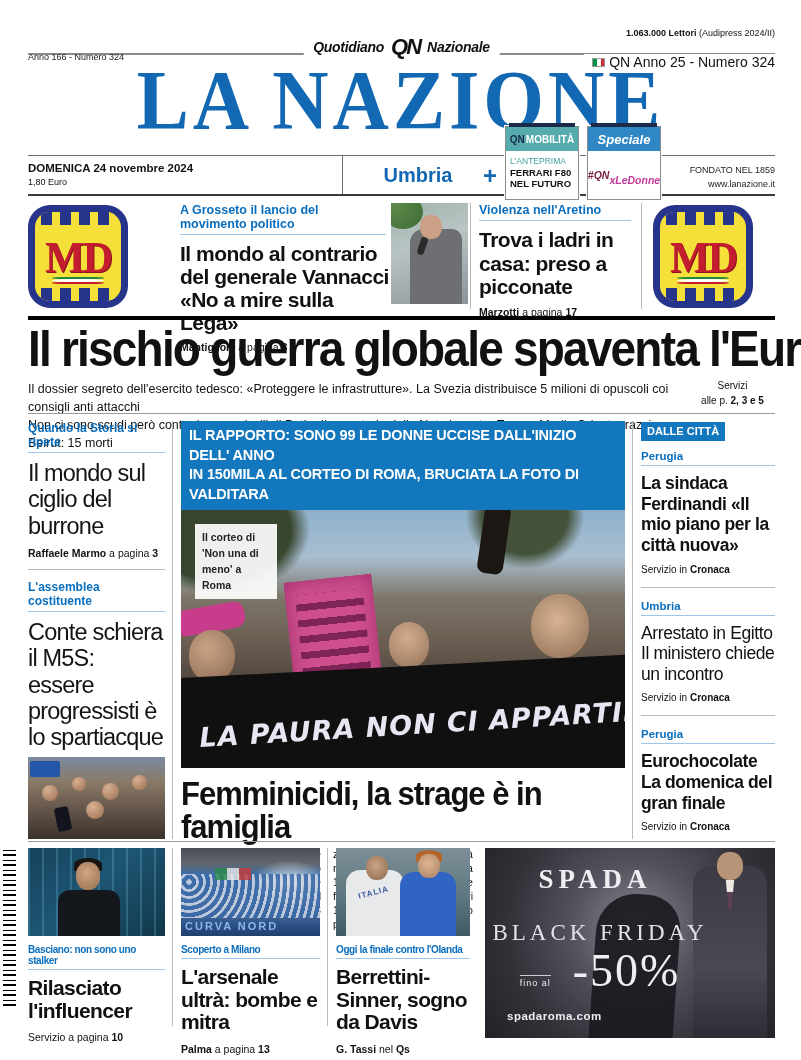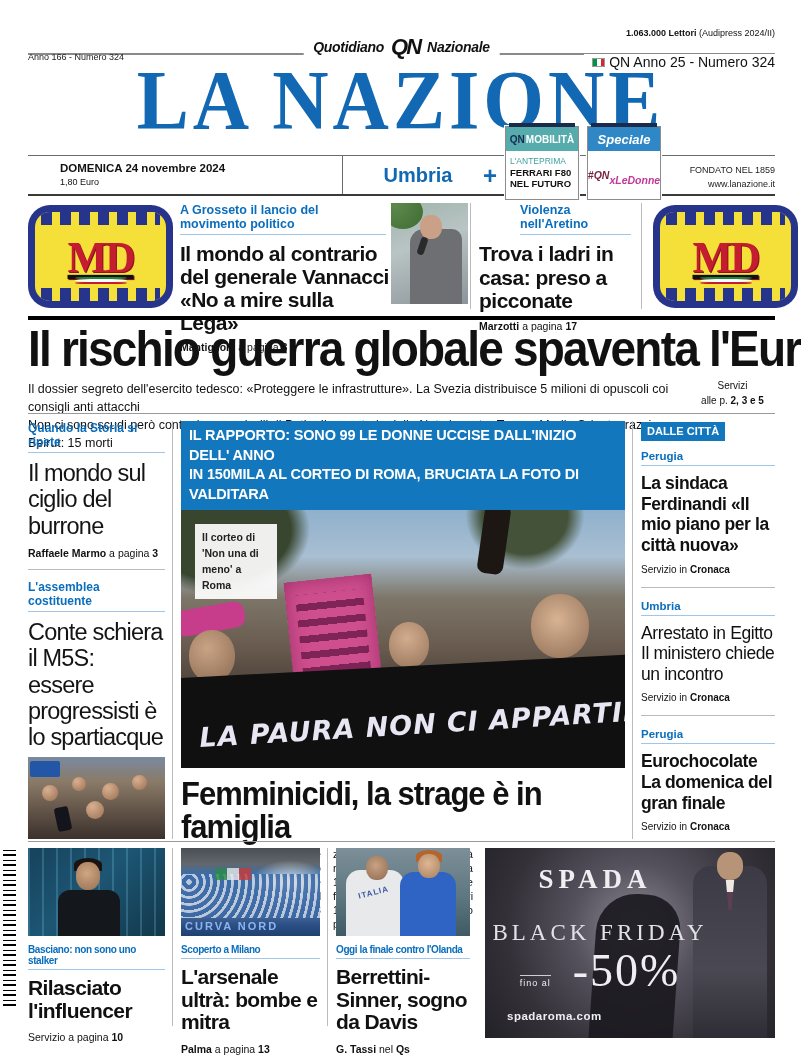--- a/index.html
+++ b/index.html
@@ -31,30 +31,30 @@
   .promo1 .promo-head .qn { color:#17294e; margin-right:1px; }
   .promo2 .promo-head { background:#2f87c6; color:#fff; font-style:italic; font-size:13px; }
   .promo1 .promo-body { padding:5px 4px; }
   .p-line1 { color:#3f9fa0; font-weight:400; font-size:8.5px; margin-bottom:2px; }
   .p-line2, .p-line3 { font-weight:800; font-size:9.5px; color:#111; line-height:1.15; }
   .promo2 .promo-body { display:flex; align-items:center; justify-content:center; height:48px; font-weight:900; font-style:italic; font-size:10.5px; }
   .ld-left { color:#7a1f3d; } .ld-right { color:#c2399b;margin-top:9px; }
 
   
   .datebar { position:absolute; left:28px; top:155px; width:747px; height:41px; border-top:1px solid #6b6b6b; border-bottom:2px solid #3a3a3a; }
-  .datecell { position:absolute; left:0; top:6px;margin-left:32px; }
+  .datecell { position:absolute; left:0; top:6px; }
   .date-main { font-size:11.5px; font-weight:800; }
   .date-price { font-size:9px; margin-top:3px; }
   .datebar .vsep { position:absolute; left:314px; top:0; bottom:0; width:1px; background:#6b6b6b; }
   .edition { position:absolute; left:330px; top:8px; width:120px; text-align:center; font-size:20px; font-weight:800; color:#1268b2; }
   .plus { position:absolute; left:455px; top:6px; font-size:24px; font-weight:800; color:#1268b2; }
   .founded { position:absolute; right:0; top:8px; text-align:right; font-size:9px; line-height:1.5; color:#222; }
 
   
-  .md-ad { position:absolute; top:205px; width:145px; height:103px; background:#27348b; border-radius:22px; padding:7px;text-decoration:underline; }
+  .md-ad { position:absolute; top:205px; width:100px; height:103px; background:#27348b; border-radius:22px; padding:7px; }
   .md-left { left:28px; } .md-right { left:653px; }
   .md-inner { width:100%; height:100%; background:#f5e03a; border-radius:15px; position:relative; overflow:hidden;
     display:flex; align-items:center; justify-content:center; }
   .md-strip { position:absolute; left:6px; right:6px; height:13px;
     background:repeating-linear-gradient(90deg,#27348b 0 11px,#f5e03a 11px 19px); }
   .md-strip.t { top:0; } .md-strip.b { bottom:0; }
   .md-letters { font-family:"Liberation Serif", serif; font-weight:900; font-size:42px; color:#c41d30; letter-spacing:-2px; transform:scaleY(1.05); text-shadow:1px 1px 0 #8f1020; }
   .md-flag { position:absolute; bottom:16px; left:50%; transform:translateX(-50%); width:52px; height:8px; }
   .md-flag i { display:block; height:2.4px; border-radius:50%/100%; }
   .md-flag i:nth-child(1){background:#1a8a3a;} .md-flag i:nth-child(2){background:#fff;} .md-flag i:nth-child(3){background:#c41d30;}
@@ -72,21 +72,21 @@
   .photo-vannacci { position:absolute; right:0; top:0; width:77px; height:101px; overflow:hidden; background:linear-gradient(160deg,#9fb4ab 0%,#b9c4c4 40%,#8c9499 100%); }
   .pv-leaf { position:absolute; left:-8px; top:-8px; width:40px; height:34px; background:radial-gradient(circle at 30% 30%,#5d8a4a,#3f6b35); border-radius:50%; }
   .pv-man { position:absolute; right:6px; top:26px; width:52px; height:80px; background:#6d6f72; border-radius:14px 10px 0 0; }
   .pv-head { position:absolute; right:26px; top:12px; width:22px; height:24px; background:#caa186; border-radius:45%; }
   .pv-mic { position:absolute; right:42px; top:34px; width:7px; height:18px; background:#2a2a2a; border-radius:3px; transform:rotate(18deg); }
 
   .vsep-top1 { position:absolute; left:470px; top:203px; height:106px; width:1px; background:#bbb; }
   .vsep-top2 { position:absolute; left:641px; top:203px; height:106px; width:1px; background:#bbb; }
 
   .story-ladri { position:absolute; left:479px; top:203px; width:152px; }
-  .story-ladri .kicker { font-size:12.5px;margin-left:41px; }
+  .story-ladri .kicker { font-size:12.5px; }
   .story-ladri .hl { font-size:21px; font-weight:800; line-height:1.12; letter-spacing:-0.5px; }
   .story-ladri .byline { margin-top:7px; }
 
   .blackbar { position:absolute; left:28px; top:316px; width:747px; height:3.5px; background:#000; }
 
   
   .lead-hl { position:absolute; left:28px; top:323px; width:747px; font-size:46px; font-weight:800; letter-spacing:-1.8px; line-height:1; transform:scaleY(1.1); transform-origin:left top; white-space:nowrap; }
   .lead-deck { position:absolute; left:28px; top:380px; width:660px; font-size:12.5px; line-height:1.45; color:#111; }
   .lead-services { position:absolute; right:26px; top:379px; width:85px; text-align:center; font-size:10px; line-height:1.45; }
   .lead-services b { font-weight:800; }

